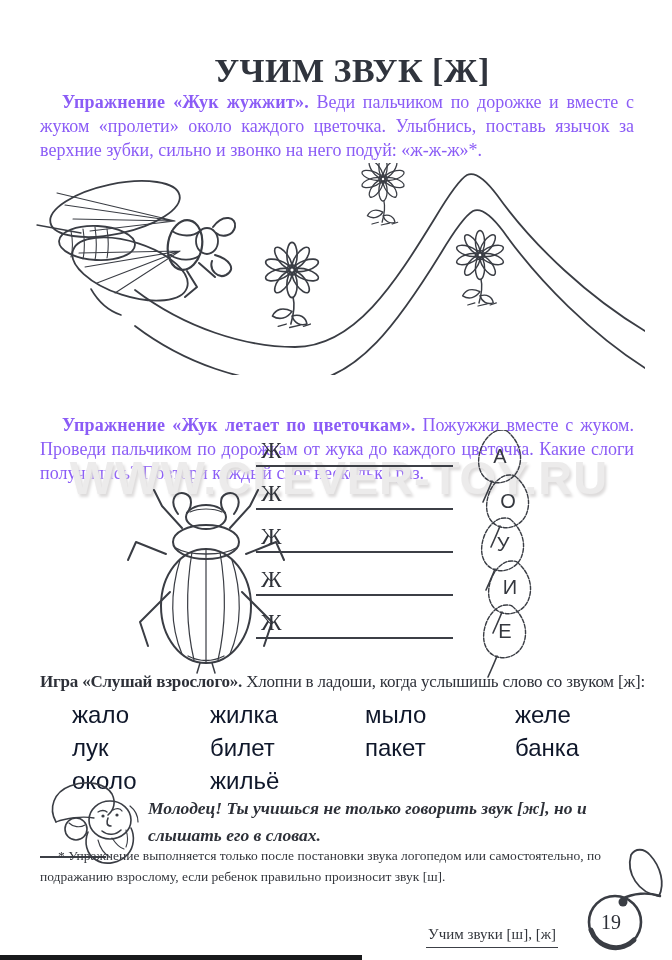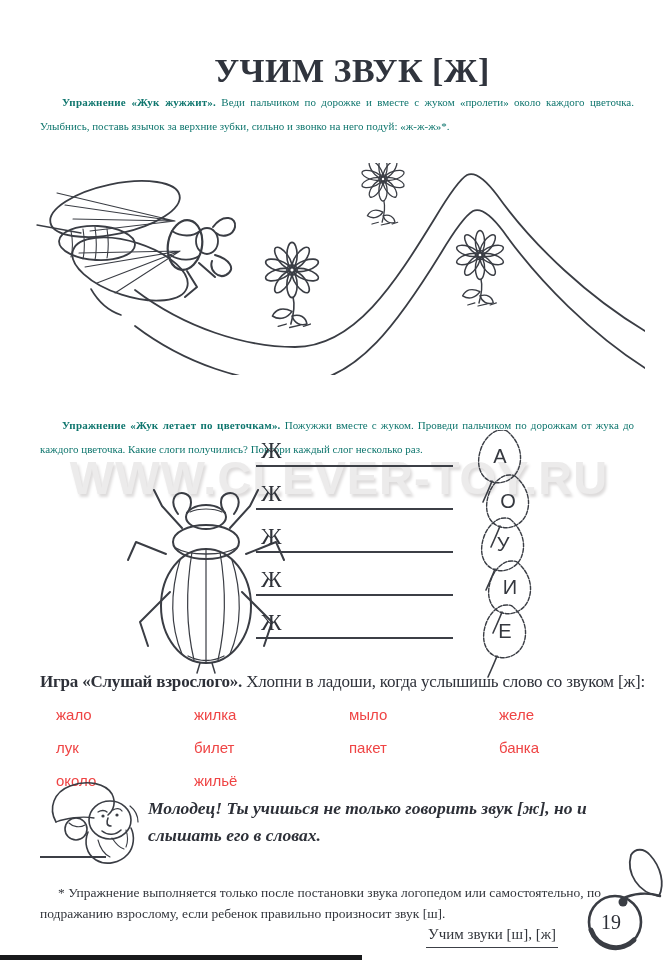--- a/index.html
+++ b/index.html
@@ -9,22 +9,22 @@
     background:#ffffff; overflow:hidden;
     font-family:"Liberation Serif", serif; color:#2d3038;
   }
   .title {
     position:absolute; top:52px; left:16px; width:672px;
     text-align:center; font-size:34px; font-weight:bold;
     letter-spacing:0.5px; color:#30343d;
   }
   .para {
     position:absolute; left:40px; width:594px;
-    font-size:11px; line-height:24px; text-align:justify;
-    text-indent:22px; color:#0f766e;
+    font-size:18px; line-height:24px; text-align:justify;
+    text-indent:22px; color:#8b5cf6;
   }
   .para b { letter-spacing:0.2px; }
   #ex1-para { top:90px; }
   #ex2-para { top:375px;margin-top:38px; }
   .watermark {
     position:absolute; top:450px; left:-6px; width:690px;
     font-family:"Liberation Sans", sans-serif;
     font-size:47px; font-weight:bold; letter-spacing:1px;
     color:#ecebeb; text-shadow:2px 3px 3px #dddbdb;
     text-align:center; z-index:0; white-space:nowrap;
@@ -41,36 +41,36 @@
   }
   .leaf-letter {
     font-family:"Liberation Sans", sans-serif; font-size:20px;
     fill:#35383f; text-anchor:middle;
   }
   #game-para {
     position:absolute; top:672px; left:40px; width:600px;
     font-size:17px; white-space:nowrap; letter-spacing:-0.2px;
   }
   .word-grid {
-    position:absolute; top:698px; left:56px; z-index:1;
+    position:absolute; top:698px; left:72px; z-index:1;
     display:grid; grid-template-columns:138px 155px 150px 120px;
     font-family:"Liberation Sans", sans-serif;
-    font-size:15px; line-height:33px; color:#ef4444;
+    font-size:24px; line-height:33px; color:#0f172a;
   }
   .praise {
     position:absolute; top:784px; left:148px; width:500px;
     font-size:17.5px; font-weight:bold; font-style:italic;
     line-height:27px; color:#2d3038; z-index:1;margin-top:11px;
   }
   .footnote-rule {
     position:absolute; top:856px; left:40px; width:66px;
     border-top:2px solid #3c3f46;
   }
   .footnote {
-    position:absolute; top:882px; left:40px; width:596px;
+    position:absolute; top:845px; left:40px; width:596px;
     font-size:13.5px; line-height:21px; text-indent:18px; color:#33363c;
   }
   .footer-label {
     position:absolute; top:926px; right:114px;
     font-size:15px; color:#33363c;
     border-bottom:1.5px solid #3c3f46; padding:0 2px 4px 2px;
   }
   .bottom-bar {
     position:absolute; left:0; top:955px; width:362px; height:5px;
     background:#191a1c;

